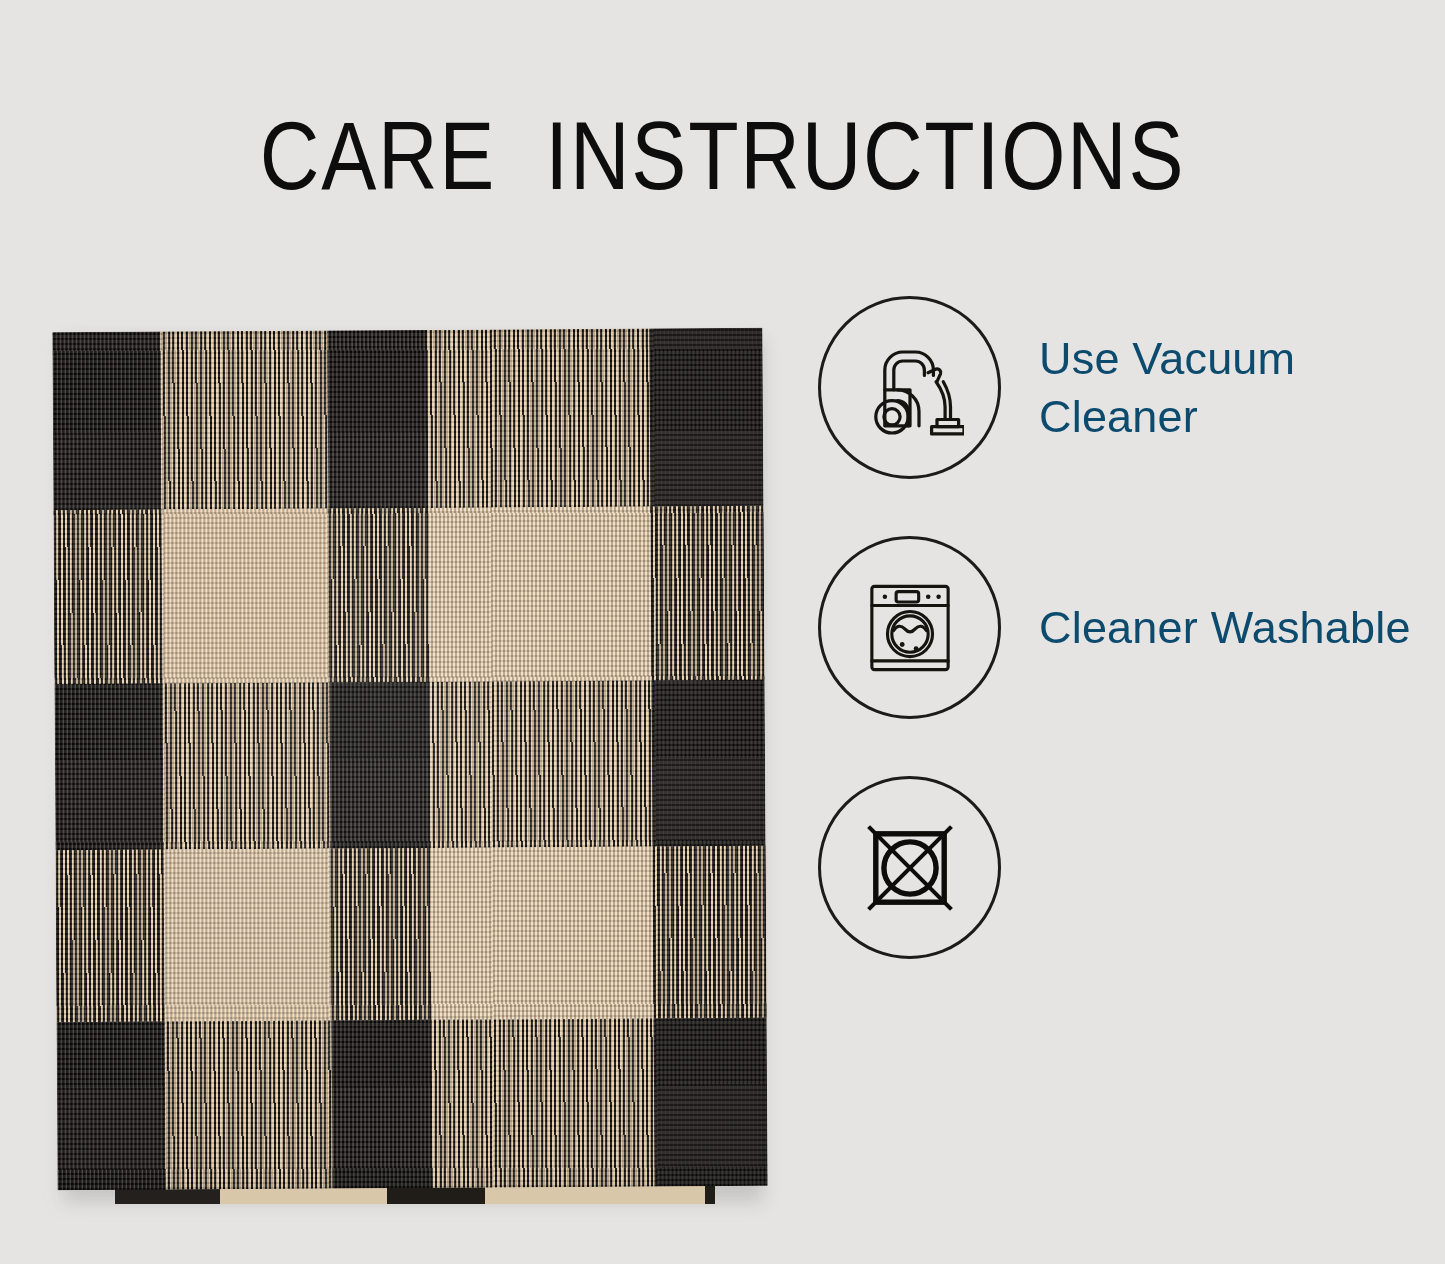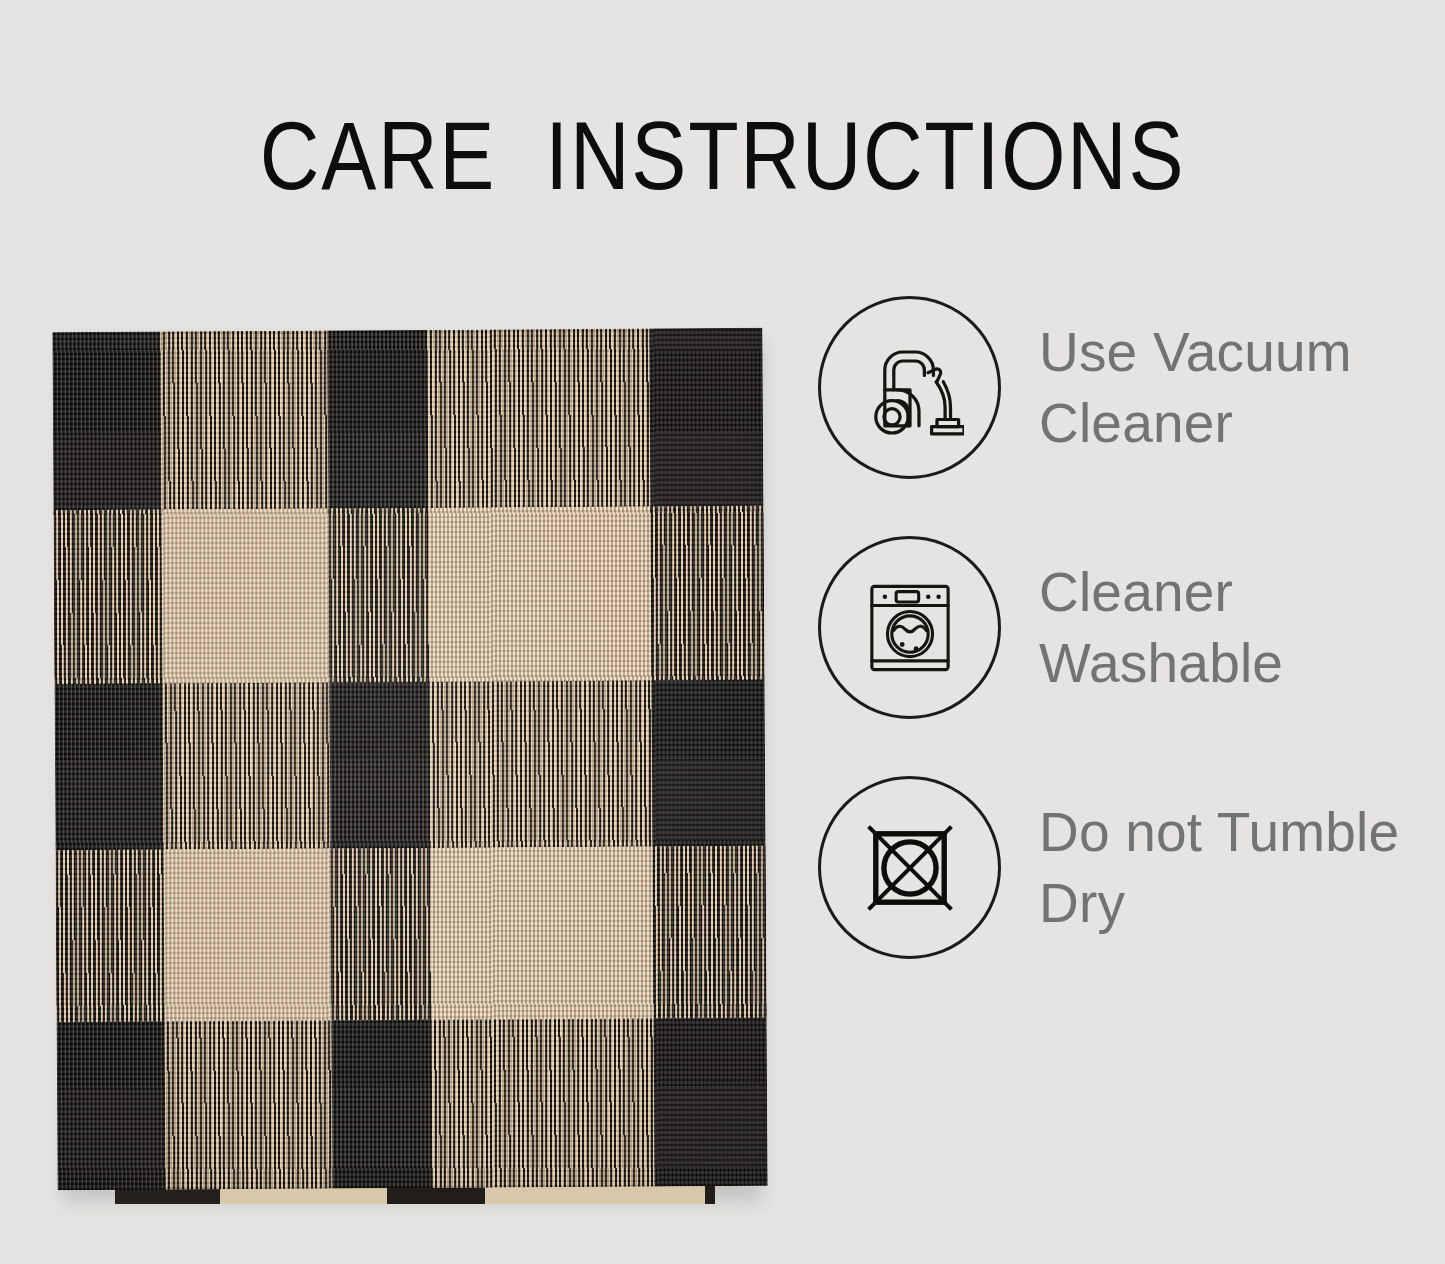--- a/index.html
+++ b/index.html
@@ -136,24 +136,24 @@
     display: flex;
     align-items: center;
     justify-content: center;
     box-sizing: border-box;
   }
   .icon-circle svg { display: block; }
 
   .care-label {
     flex: 1 1 auto;
     padding-left: 38px;
-    font-size: 55px;
+    font-size: 45px;
     line-height: 1.28;
     font-weight: 400;
-    color: #737373;
+    color: #0c4a6e;
     letter-spacing: .2px;
   }
   .care-label.wrapped {
     text-align: center;
     padding-left: 22px;
     padding-right: 8px;
   }
 </style>
 </head>
 <body>
@@ -257,16 +257,15 @@
       <svg width="108" height="108" viewBox="0 0 120 120" fill="none" stroke="#0d0c09" stroke-linecap="butt">
 
         <rect x="22" y="22" width="76" height="76" stroke-width="6"></rect>
 
         <circle cx="60" cy="60" r="29" stroke-width="6"></circle>
 
         <path d="M14 14 L106 106" stroke-width="4.6"></path>
         <path d="M106 14 L14 106" stroke-width="4.6"></path>
       </svg>
     </div>
-    <div class="care-label">Do not Tumble Dry</div>
   </div>
 
 </div>
 
 </body></html>

